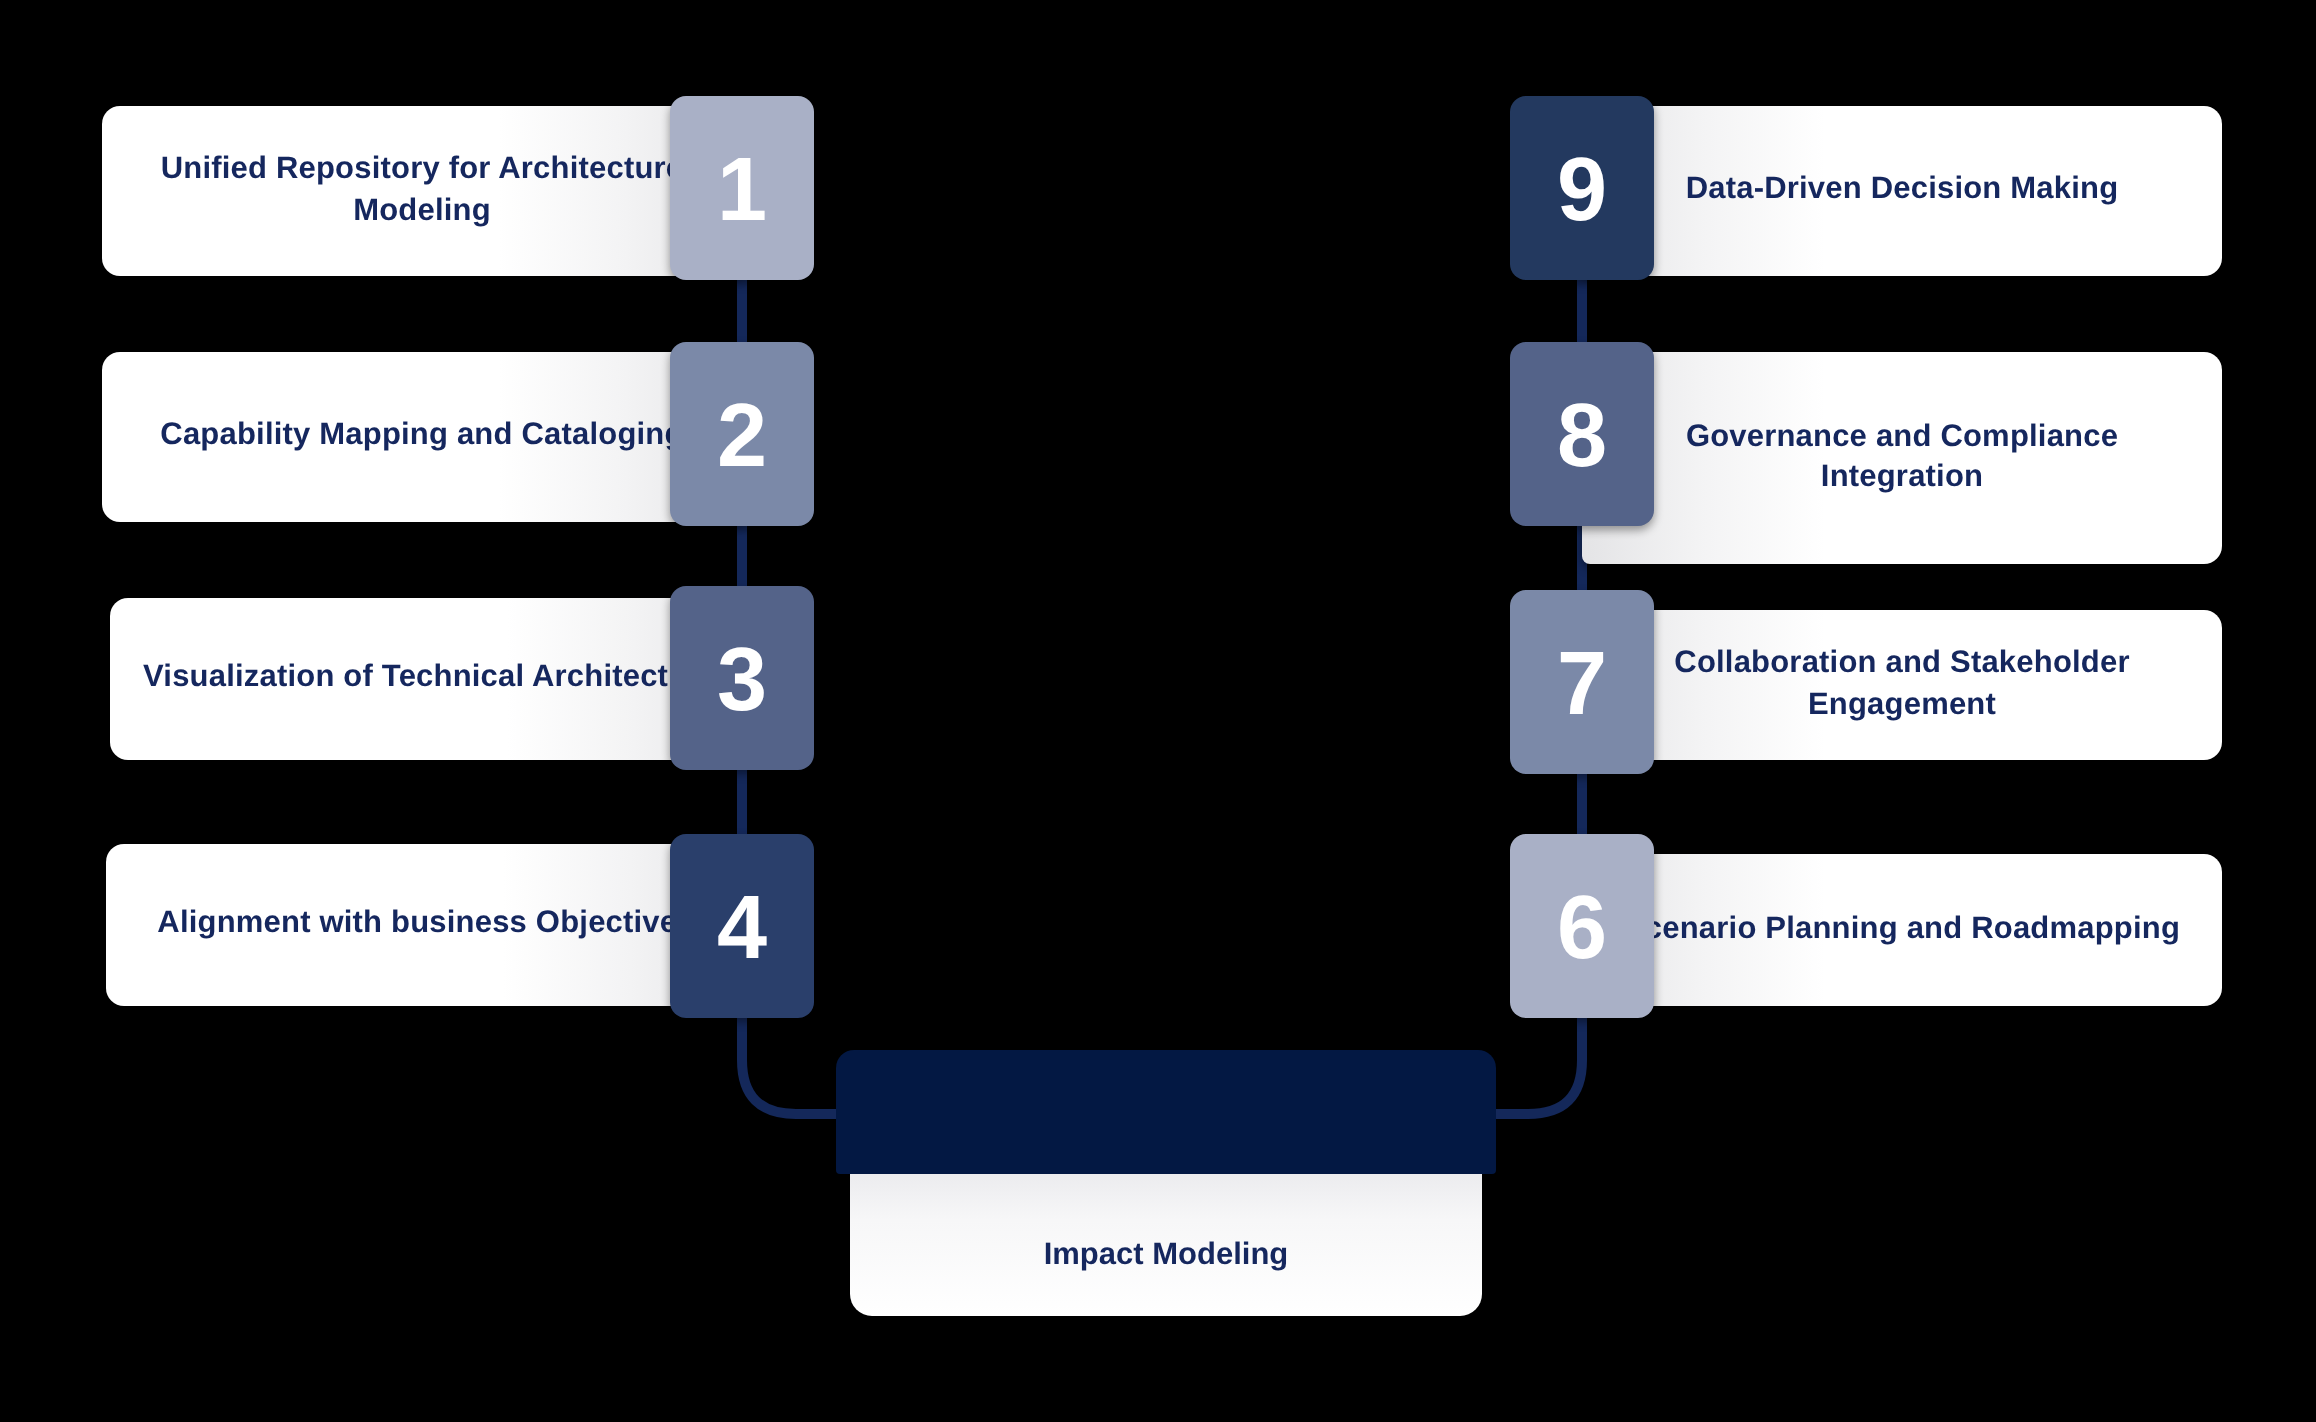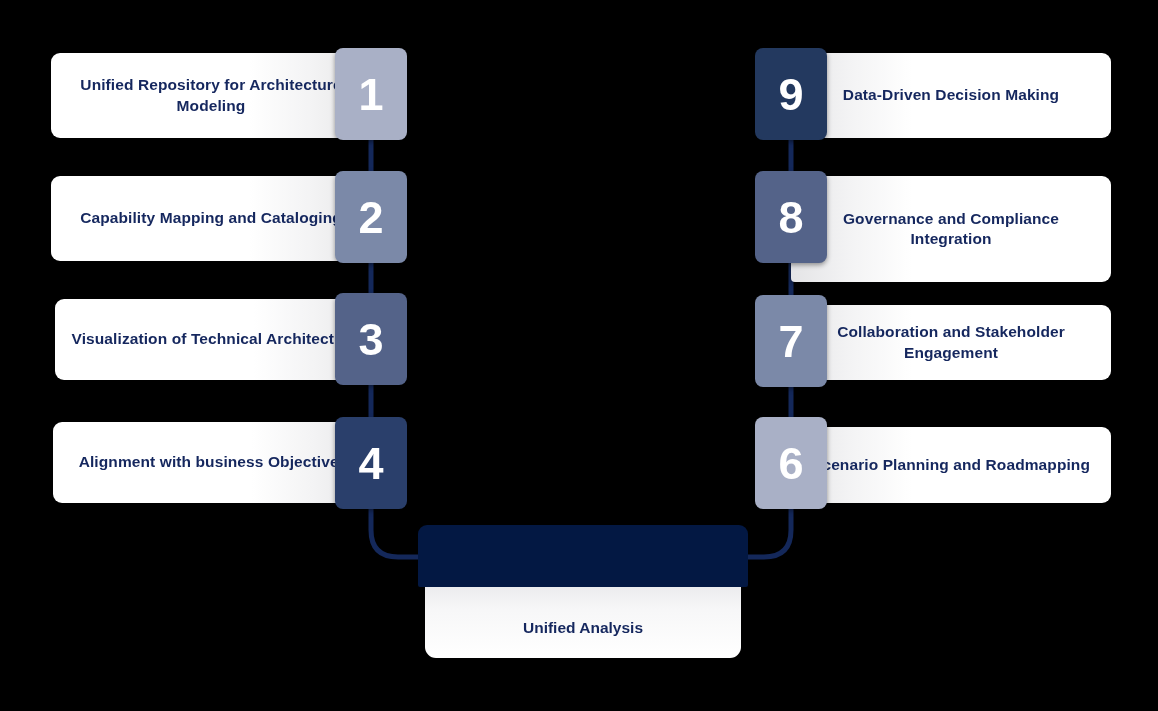--- a/index.html
+++ b/index.html
@@ -153,17 +153,17 @@
   <div class="step right" style="left:755px; top:427px; width:356px; height:76px;">
     <div class="card" style="margin-left:36px; width:320px; height:76px;">
       <span class="label">Scenario Planning and Roadmapping</span>
     </div>
     <div class="badge" style="left:0px; top:-10px; width:72px; height:92px; background:#a9b0c6;">6</div>
   </div>
 
   <div id="focus-node" style="left:418px; top:525px; width:330px; height:135px;">
     <div id="focus-head"></div>
     <div id="focus-panel">
-      <span class="label">Unified Analysis</span>
+      <span class="label">Impact Modeling</span>
     </div>
   </div>
 
 </div>
 
 </body></html>

